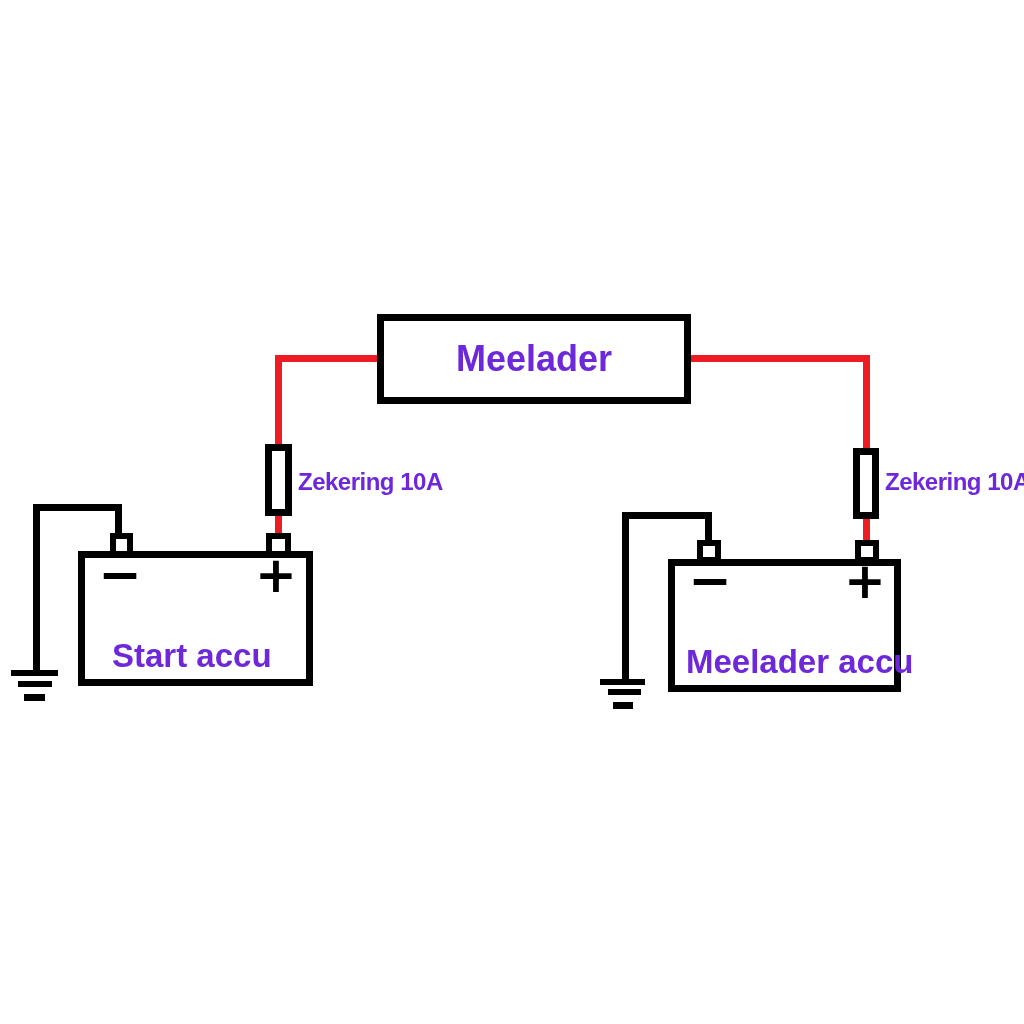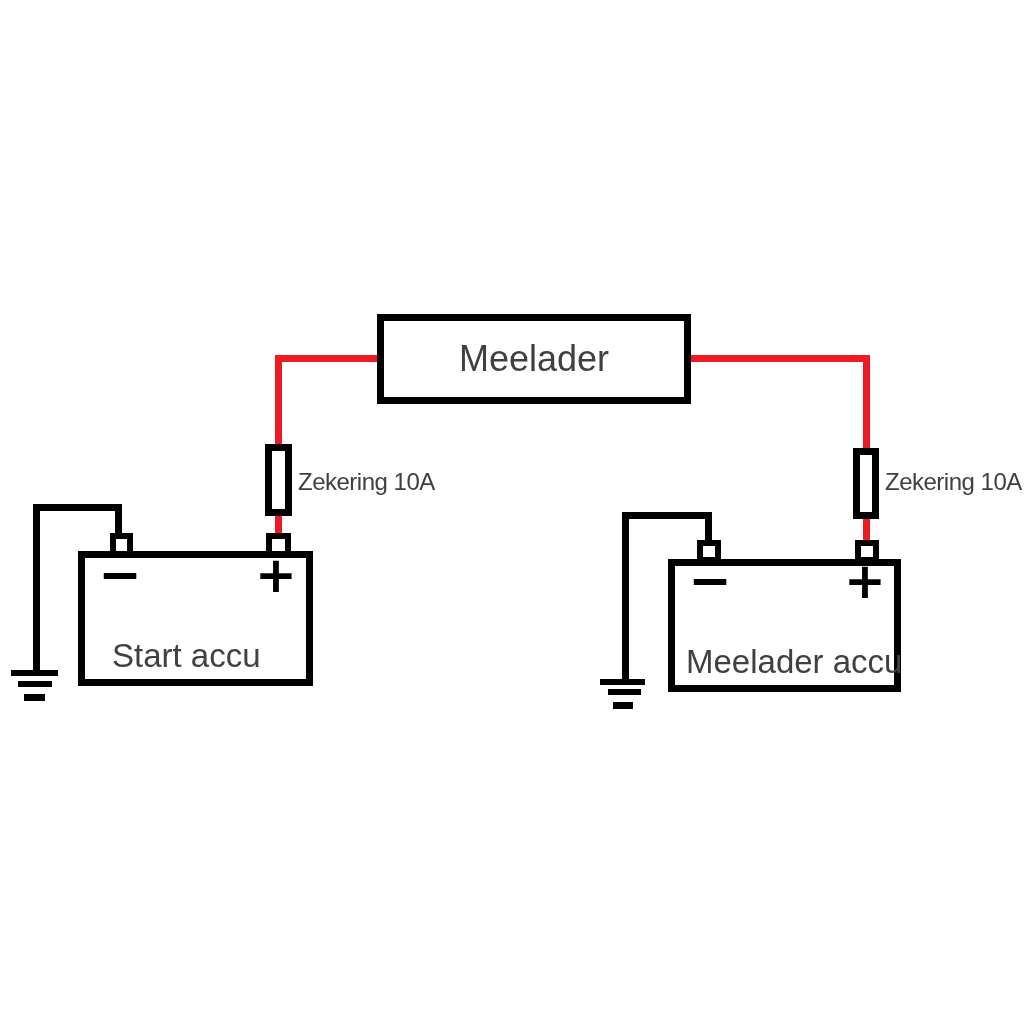--- a/index.html
+++ b/index.html
@@ -9,21 +9,21 @@
     background:#ffffff;
     overflow:hidden;
     font-family:"Liberation Sans", sans-serif;
   }
   .abs{position:absolute;}
   .redwire{background:var(--wire-red,#ed1c24);}
   .blackwire{background:#000000;}
   .box{background:#ffffff;border:7px solid #000000;box-sizing:border-box;}
   .terminal{background:#ffffff;border:6px solid #000000;box-sizing:border-box;}
   .gbar{background:#000000;}
-  .lbl{font-weight:normal;color:#404040;white-space:nowrap;}
+  .lbl{font-weight:bold;color:#6d28d9;white-space:nowrap;}
   .charger-lbl{font-size:36px;}
   .fuse-lbl{font-size:24px;letter-spacing:-0.5px;}
   .batt-lbl{font-size:33px;text-align:center;}
   .sym{
     display:flex;align-items:center;justify-content:center;
     font-family:"DejaVu Sans", sans-serif;font-weight:bold;color:#000000;
   }
   .minus{font-size:52px;}
   .plus{font-size:50px;}
   .charger-box{display:flex;align-items:center;justify-content:center;}

